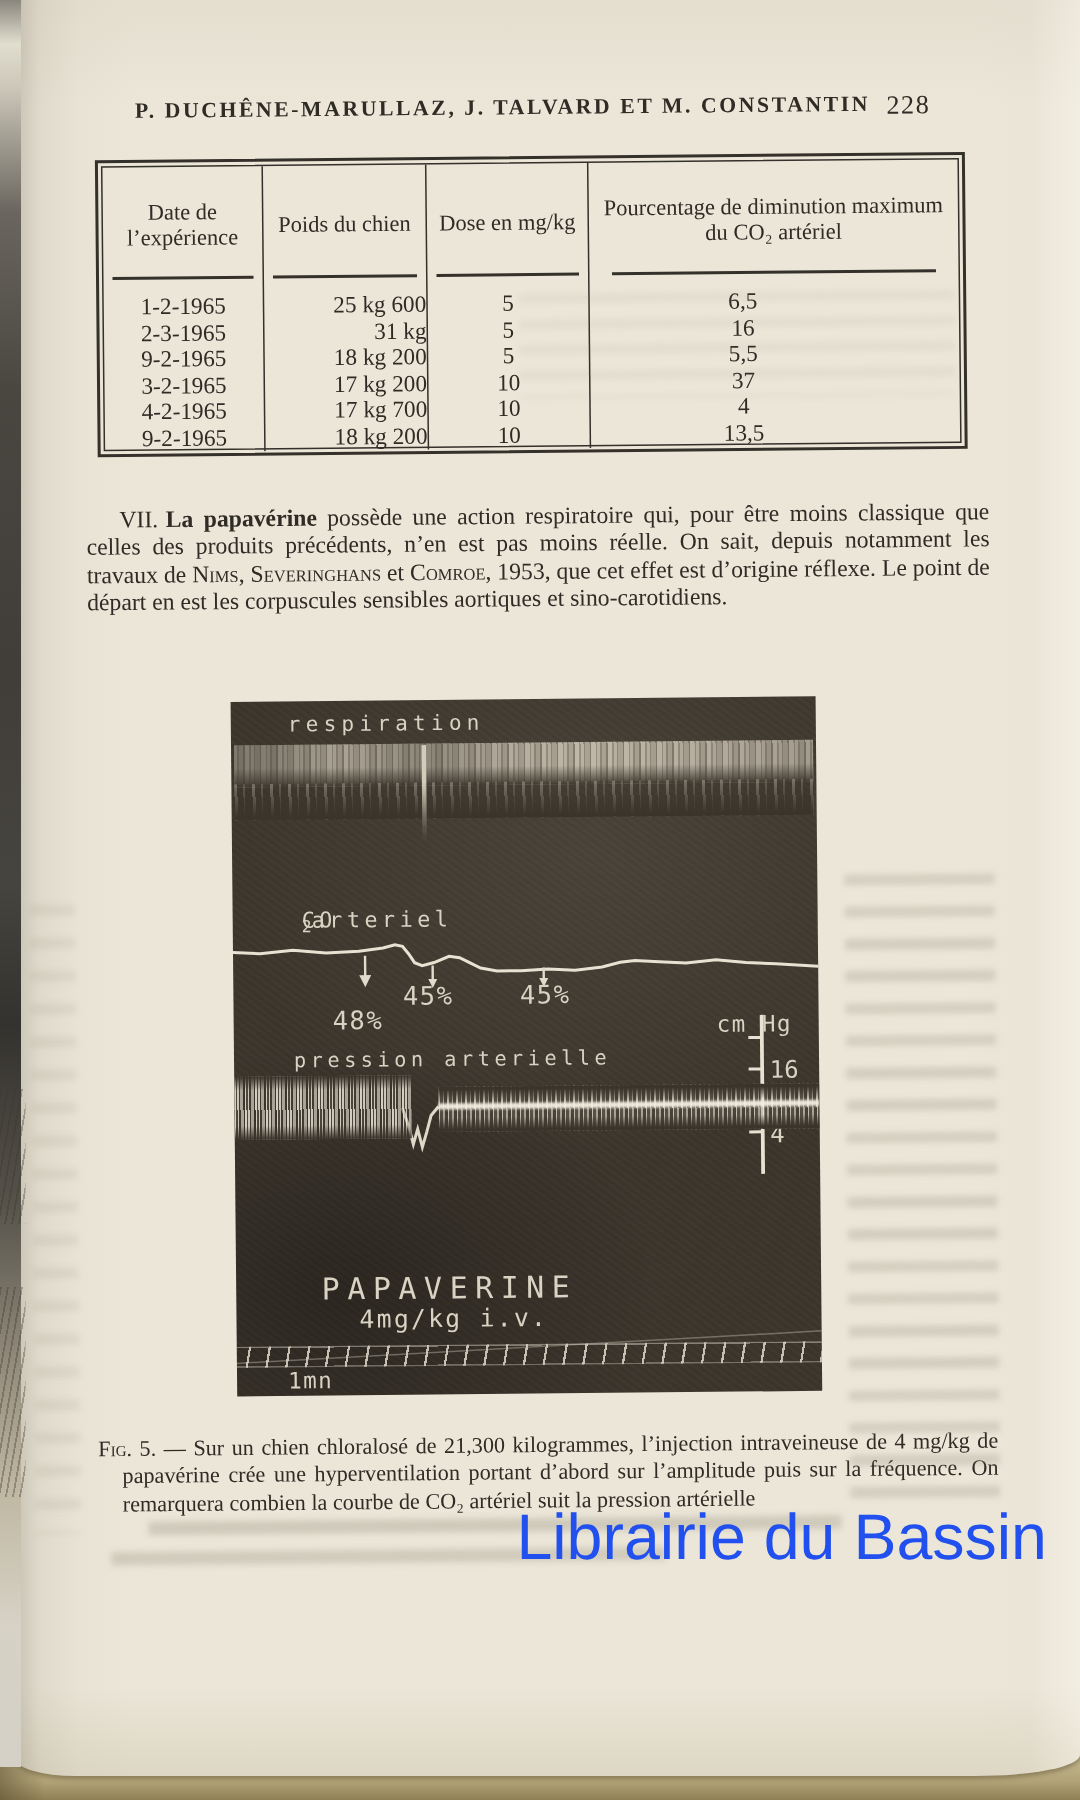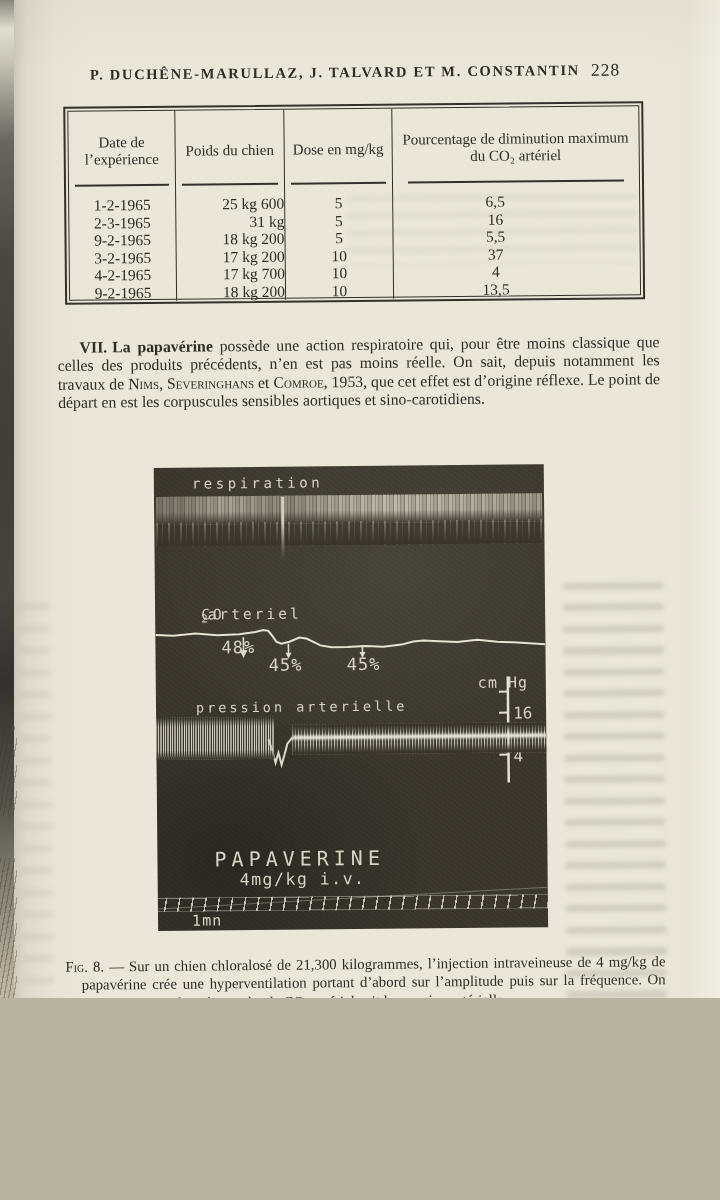--- a/index.html
+++ b/index.html
@@ -1,16 +1,16 @@
 <!DOCTYPE html>
 <html><head>
 <meta charset="utf-8">
 <style>
   html,body{margin:0;padding:0;background:#b9b2a1;}
-  .photo{position:relative;width:720px;height:998px;overflow:hidden;
+  .photo{position:relative;width:720px;height:1200px;overflow:hidden;
          font-family:"Liberation Serif", serif;background:#ffffff;}
 
   
   .bottom-strip{position:absolute;left:0;top:1164px;width:720px;height:36px;z-index:0;
     background:linear-gradient(180deg,#9a8d64 0%,#c0b38a 30%,#b2a478 65%,#8f7f55 100%);}
   .bottom-strip::before{content:"";position:absolute;left:0;top:0;width:30px;height:100%;
     background:linear-gradient(90deg,rgba(90,78,48,.55),transparent);}
   .page{position:absolute;left:10px;top:0;width:710px;height:1184px;z-index:1;
     background:
       linear-gradient(90deg,rgba(118,110,94,.30) 0px,rgba(150,142,124,.14) 16px,rgba(190,183,166,.07) 42px,rgba(0,0,0,0) 80px),
@@ -48,21 +48,21 @@
   .hd::after{content:"";position:absolute;left:6%;right:6%;bottom:5px;height:2.5px;background:#34302a;}
   .cells{padding-top:5px;}
   .cell{height:17.5px;line-height:17.5px;font-size:15.5px;text-align:center;}
   .col-poids .cell{text-align:right;padding-left:16px;}
   .col-pct .cell{padding-right:42px;}
 
   
   .para{position:absolute;left:60px;top:320px;width:602px;font-size:15.8px;line-height:18.5px;
     text-align:justify;text-indent:22px;}
   .b{font-weight:bold;}
-  .num{font-weight:bold;margin-right:5px;}
+  .num{font-weight:normal;margin-right:5px;}
   .sc{font-variant:small-caps;}
 
   
   .figure{position:absolute;left:155px;top:466px;width:390px;height:463px;background:#3a342b;overflow:hidden;}
   .figure::before{content:"";position:absolute;inset:0;z-index:0;
     background:
       radial-gradient(120% 80% at 62% 22%,rgba(250,245,230,.07),rgba(0,0,0,0) 55%),
       radial-gradient(90% 60% at 18% 85%,rgba(0,0,0,.28),rgba(0,0,0,0) 60%),
       repeating-linear-gradient(37deg,rgba(255,255,255,.018) 0 2px,rgba(0,0,0,0) 2px 4px);}
   .figure *{position:absolute;z-index:1;}
@@ -76,21 +76,21 @@
     background:linear-gradient(180deg,rgba(0,0,0,0) 55%,rgba(58,52,43,.9) 100%);}
   .resp-fray{left:2px;top:55px;width:386px;height:24px;
     background:
       linear-gradient(180deg,rgba(58,52,43,.15) 0%, #3a342b 92%),
       repeating-linear-gradient(90deg,rgba(186,179,164,.55) 0 2px,rgba(0,0,0,0) 2px 6px,rgba(166,159,144,.4) 6px 7px,rgba(0,0,0,0) 7px 12px);}
   .resp-spike{left:127px;top:30px;width:3px;height:64px;
     background:linear-gradient(180deg,#d2ccbd 0 38%,rgba(193,186,171,.65) 62%,rgba(140,133,118,.3) 85%,rgba(0,0,0,0) 100%);}
   .f-co2{left:46px;top:139px;font-size:14.5px;letter-spacing:3px;}
   .f-co2 .subnum{font-size:11px;vertical-align:-3px;letter-spacing:0;position:static;}
   .f-pct{font-size:17px;letter-spacing:1px;}
-  .p48{left:66px;top:170px;} .p45a{left:113px;top:188px;} .p45b{left:191px;top:188px;}
+  .p48{left:66px;top:204px;} .p45a{left:113px;top:188px;} .p45b{left:191px;top:188px;}
   .f-cmhg{left:322px;top:193px;font-size:15px;letter-spacing:1px;margin-top:16px;}
   .t16{left:357px;top:239px;font-size:16px;} .t12{left:357px;top:282px;font-size:16px;}
   .f-pres{left:40px;top:232px;font-size:13.5px;letter-spacing:3px;}
   .pb-left{left:0;top:250px;width:118px;height:42px;
     background:
       linear-gradient(180deg,#3a342b 0%,rgba(58,52,43,0) 22% ,rgba(58,52,43,0) 78%,#3a342b 100%),
       repeating-linear-gradient(90deg,rgba(228,223,208,.9) 0 1px,rgba(130,123,108,.25) 1px 2px,rgba(240,235,220,.8) 2px 3px,rgba(90,84,70,.25) 3px 4px,rgba(215,210,195,.7) 4px 6px,rgba(58,52,43,.3) 6px 7px);}
   .pb-right{left:136px;top:258px;width:254px;height:30px;
     background:
       linear-gradient(180deg,#3a342b 0 6%,rgba(58,52,43,0) 32%,rgba(58,52,43,0) 68%,#3a342b 94%),
@@ -225,21 +225,21 @@
       <div class="flabel f-pres">pression arterielle</div>
       <div class="pb-left"></div>
       <div class="pb-right"></div>
       <div class="pb-core"></div>
       <div class="flabel f-drug">PAPAVERINE</div>
       <div class="flabel f-dose">4mg/kg i.v.</div>
       <div class="ruler"></div>
       <div class="flabel f-1mn">1mn</div>
     </div>
 
-    <p class="caption"><span class="sc">Fig. 8.</span><span> — </span><span>Sur un chien chloralosé de 21,300 kilogrammes, l’injection intraveineuse de 4 mg/kg de papavérine crée une hyperventilation portant d’abord sur l’amplitude puis sur la fréquence. On remarquera combien la courbe de CO₂ artériel suit la pression artérielle</span></p>
+    <p class="caption"><span class="sc">Fig. 5.</span><span> — </span><span>Sur un chien chloralosé de 21,300 kilogrammes, l’injection intraveineuse de 4 mg/kg de papavérine crée une hyperventilation portant d’abord sur l’amplitude puis sur la fréquence. On remarquera combien la courbe de CO₂ artériel suit la pression artérielle</span></p>
 
     <div class="ghost g-right"></div>
     <div class="ghost g-left"></div>
     <div class="ghost g-tbl"></div>
     <div class="ghost g-cap1"></div>
     <div class="ghost g-cap2"></div>
   </div>
 
   <div class="watermark">Librairie du Bassin</div>
 </div>

